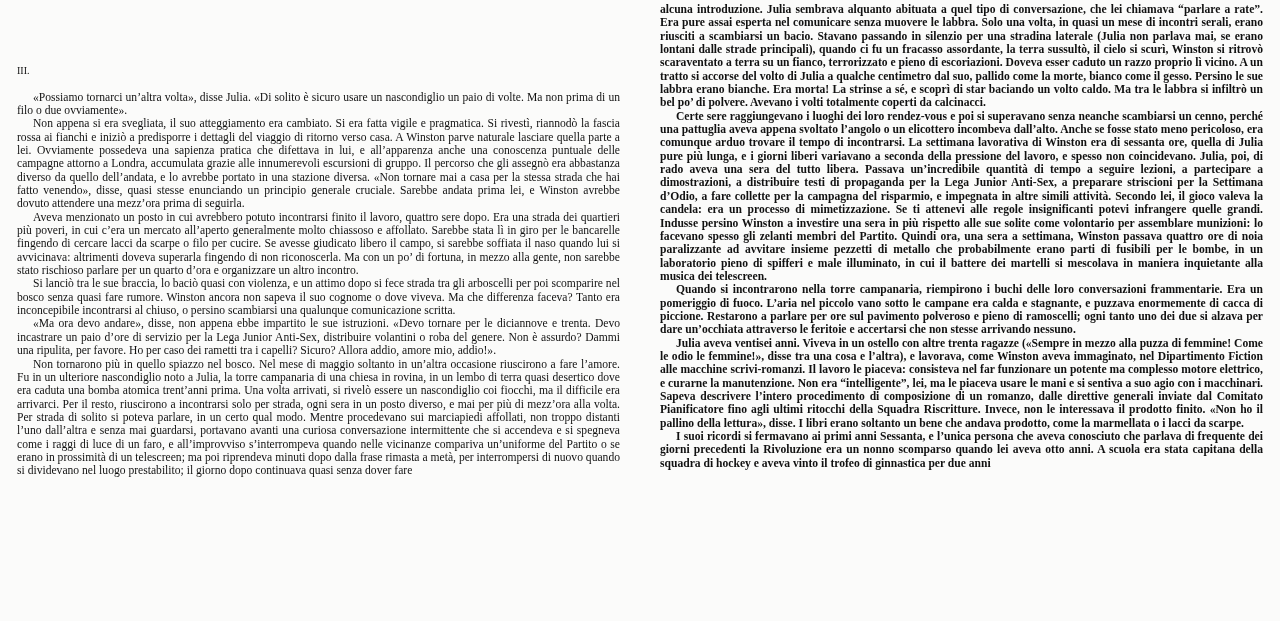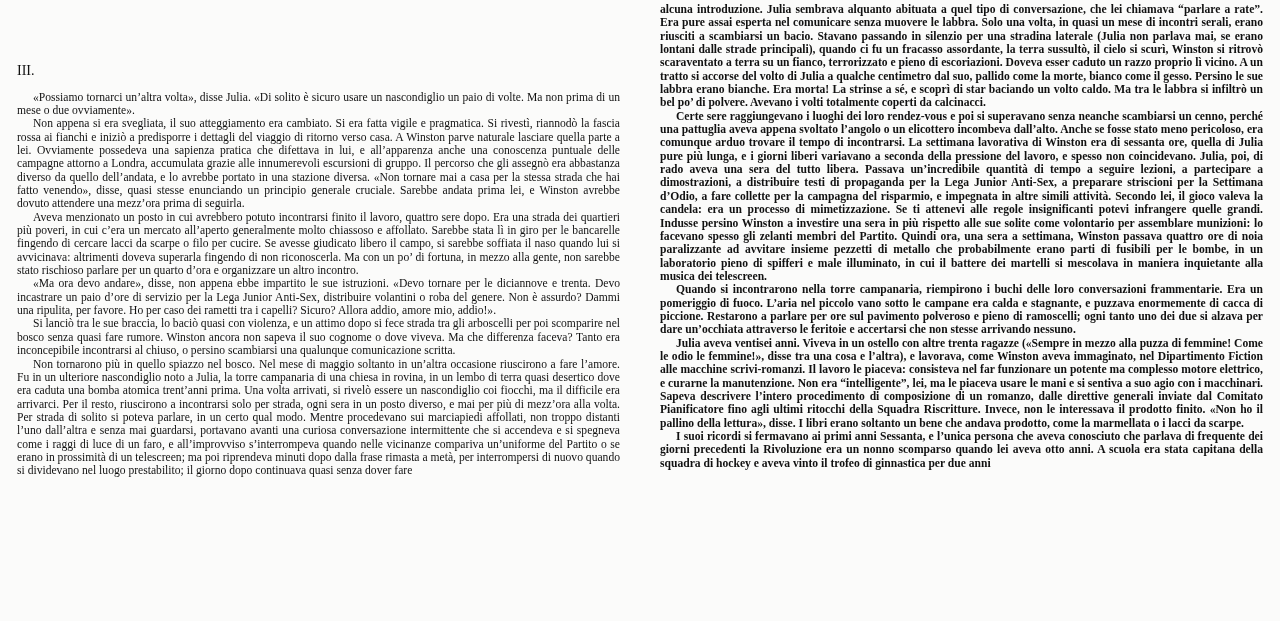--- a/index.html
+++ b/index.html
@@ -45,21 +45,21 @@
   }
   .col-right {
     width: 660px;
     padding-left: 40px;
     padding-right: 17px;
     padding-top: 3px;
     height: 618px;
     font-weight: bold;
   }
   .section-num {
-    font-size: 14px;
+    font-size: 10px;
     line-height: 13.35px;
     margin: 0 0 13.3px 0;
     text-align: left;
   }
   p.para {
     margin: 0;
     text-indent: 16px;
   }
   p.cont {
     margin: 0;
@@ -67,25 +67,25 @@
   }
 </style>
 </head>
 <body style="background: rgb(251, 251, 250); color: rgb(17, 17, 17);">
 
 <div class="page">
   <div class="columns">
 
     <div class="col col-left">
       <div class="section-num">III.</div>
-      <p class="para">«Possiamo tornarci un’altra volta», disse Julia. «Di solito è sicuro usare un nascondiglio un paio di volte. Ma non prima di un mese o due ovviamente».</p>
+      <p class="para">«Possiamo tornarci un’altra volta», disse Julia. «Di solito è sicuro usare un nascondiglio un paio di volte. Ma non prima di un filo o due ovviamente».</p>
       <p class="para">Non appena si era svegliata, il suo atteggiamento era cambiato. Si era fatta vigile e pragmatica. Si rivestì, riannodò la fascia rossa ai fianchi e iniziò a predisporre i dettagli del viaggio di ritorno verso casa. A Winston parve naturale lasciare quella parte a lei. Ovviamente possedeva una sapienza pratica che difettava in lui, e all’apparenza anche una conoscenza puntuale delle campagne attorno a Londra, accumulata grazie alle innumerevoli escursioni di gruppo. Il percorso che gli assegnò era abbastanza diverso da quello dell’andata, e lo avrebbe portato in una stazione diversa. «Non tornare mai a casa per la stessa strada che hai fatto venendo», disse, quasi stesse enunciando un principio generale cruciale. Sarebbe andata prima lei, e Winston avrebbe dovuto attendere una mezz’ora prima di seguirla.</p>
       <p class="para">Aveva menzionato un posto in cui avrebbero potuto incontrarsi finito il lavoro, quattro sere dopo. Era una strada dei quartieri più poveri, in cui c’era un mercato all’aperto generalmente molto chiassoso e affollato. Sarebbe stata lì in giro per le bancarelle fingendo di cercare lacci da scarpe o filo per cucire. Se avesse giudicato libero il campo, si sarebbe soffiata il naso quando lui si avvicinava: altrimenti doveva superarla fingendo di non riconoscerla. Ma con un po’ di fortuna, in mezzo alla gente, non sarebbe stato rischioso parlare per un quarto d’ora e organizzare un altro incontro.</p>
+      <p class="para">Si lanciò tra le sue braccia, lo baciò quasi con violenza, e un attimo dopo si fece strada tra gli arboscelli per poi scomparire nel bosco senza quasi fare rumore. Winston ancora non sapeva il suo cognome o dove viveva. Ma che differenza faceva? Tanto era inconcepibile incontrarsi al chiuso, o persino scambiarsi una qualunque comunicazione scritta.</p>
       <p class="para">«Ma ora devo andare», disse, non appena ebbe impartito le sue istruzioni. «Devo tornare per le diciannove e trenta. Devo incastrare un paio d’ore di servizio per la Lega Junior Anti-Sex, distribuire volantini o roba del genere. Non è assurdo? Dammi una ripulita, per favore. Ho per caso dei rametti tra i capelli? Sicuro? Allora addio, amore mio, addio!».</p>
-      <p class="para">Si lanciò tra le sue braccia, lo baciò quasi con violenza, e un attimo dopo si fece strada tra gli arboscelli per poi scomparire nel bosco senza quasi fare rumore. Winston ancora non sapeva il suo cognome o dove viveva. Ma che differenza faceva? Tanto era inconcepibile incontrarsi al chiuso, o persino scambiarsi una qualunque comunicazione scritta.</p>
       <p class="para">Non tornarono più in quello spiazzo nel bosco. Nel mese di maggio soltanto in un’altra occasione riuscirono a fare l’amore. Fu in un ulteriore nascondiglio noto a Julia, la torre campanaria di una chiesa in rovina, in un lembo di terra quasi desertico dove era caduta una bomba atomica trent’anni prima. Una volta arrivati, si rivelò essere un nascondiglio coi fiocchi, ma il difficile era arrivarci. Per il resto, riuscirono a incontrarsi solo per strada, ogni sera in un posto diverso, e mai per più di mezz’ora alla volta. Per strada di solito si poteva parlare, in un certo qual modo. Mentre procedevano sui marciapiedi affollati, non troppo distanti l’uno dall’altra e senza mai guardarsi, portavano avanti una curiosa conversazione intermittente che si accendeva e si spegneva come i raggi di luce di un faro, e all’improvviso s’interrompeva quando nelle vicinanze compariva un’uniforme del Partito o se erano in prossimità di un telescreen; ma poi riprendeva minuti dopo dalla frase rimasta a metà, per interrompersi di nuovo quando si dividevano nel luogo prestabilito; il giorno dopo continuava quasi senza dover fare</p>
     </div>
 
     <div class="col col-right">
       <p class="cont">alcuna introduzione. Julia sembrava alquanto abituata a quel tipo di conversazione, che lei chiamava “parlare a rate”. Era pure assai esperta nel comunicare senza muovere le labbra. Solo una volta, in quasi un mese di incontri serali, erano riusciti a scambiarsi un bacio. Stavano passando in silenzio per una stradina laterale (Julia non parlava mai, se erano lontani dalle strade principali), quando ci fu un fracasso assordante, la terra sussultò, il cielo si scurì, Winston si ritrovò scaraventato a terra su un fianco, terrorizzato e pieno di escoriazioni. Doveva esser caduto un razzo proprio lì vicino. A un tratto si accorse del volto di Julia a qualche centimetro dal suo, pallido come la morte, bianco come il gesso. Persino le sue labbra erano bianche. Era morta! La strinse a sé, e scoprì di star baciando un volto caldo. Ma tra le labbra si infiltrò un bel po’ di polvere. Avevano i volti totalmente coperti da calcinacci.</p>
       <p class="para">Certe sere raggiungevano i luoghi dei loro rendez-vous e poi si superavano senza neanche scambiarsi un cenno, perché una pattuglia aveva appena svoltato l’angolo o un elicottero incombeva dall’alto. Anche se fosse stato meno pericoloso, era comunque arduo trovare il tempo di incontrarsi. La settimana lavorativa di Winston era di sessanta ore, quella di Julia pure più lunga, e i giorni liberi variavano a seconda della pressione del lavoro, e spesso non coincidevano. Julia, poi, di rado aveva una sera del tutto libera. Passava un’incredibile quantità di tempo a seguire lezioni, a partecipare a dimostrazioni, a distribuire testi di propaganda per la Lega Junior Anti-Sex, a preparare striscioni per la Settimana d’Odio, a fare collette per la campagna del risparmio, e impegnata in altre simili attività. Secondo lei, il gioco valeva la candela: era un processo di mimetizzazione. Se ti attenevi alle regole insignificanti potevi infrangere quelle grandi. Indusse persino Winston a investire una sera in più rispetto alle sue solite come volontario per assemblare munizioni: lo facevano spesso gli zelanti membri del Partito. Quindi ora, una sera a settimana, Winston passava quattro ore di noia paralizzante ad avvitare insieme pezzetti di metallo che probabilmente erano parti di fusibili per le bombe, in un laboratorio pieno di spifferi e male illuminato, in cui il battere dei martelli si mescolava in maniera inquietante alla musica dei telescreen.</p>
       <p class="para">Quando si incontrarono nella torre campanaria, riempirono i buchi delle loro conversazioni frammentarie. Era un pomeriggio di fuoco. L’aria nel piccolo vano sotto le campane era calda e stagnante, e puzzava enormemente di cacca di piccione. Restarono a parlare per ore sul pavimento polveroso e pieno di ramoscelli; ogni tanto uno dei due si alzava per dare un’occhiata attraverso le feritoie e accertarsi che non stesse arrivando nessuno.</p>
       <p class="para">Julia aveva ventisei anni. Viveva in un ostello con altre trenta ragazze («Sempre in mezzo alla puzza di femmine! Come le odio le femmine!», disse tra una cosa e l’altra), e lavorava, come Winston aveva immaginato, nel Dipartimento Fiction alle macchine scrivi-romanzi. Il lavoro le piaceva: consisteva nel far funzionare un potente ma complesso motore elettrico, e curarne la manutenzione. Non era “intelligente”, lei, ma le piaceva usare le mani e si sentiva a suo agio con i macchinari. Sapeva descrivere l’intero procedimento di composizione di un romanzo, dalle direttive generali inviate dal Comitato Pianificatore fino agli ultimi ritocchi della Squadra Riscritture. Invece, non le interessava il prodotto finito. «Non ho il pallino della lettura», disse. I libri erano soltanto un bene che andava prodotto, come la marmellata o i lacci da scarpe.</p>
       <p class="para">I suoi ricordi si fermavano ai primi anni Sessanta, e l’unica persona che aveva conosciuto che parlava di frequente dei giorni precedenti la Rivoluzione era un nonno scomparso quando lei aveva otto anni. A scuola era stata capitana della squadra di hockey e aveva vinto il trofeo di ginnastica per due anni</p>
     </div>

